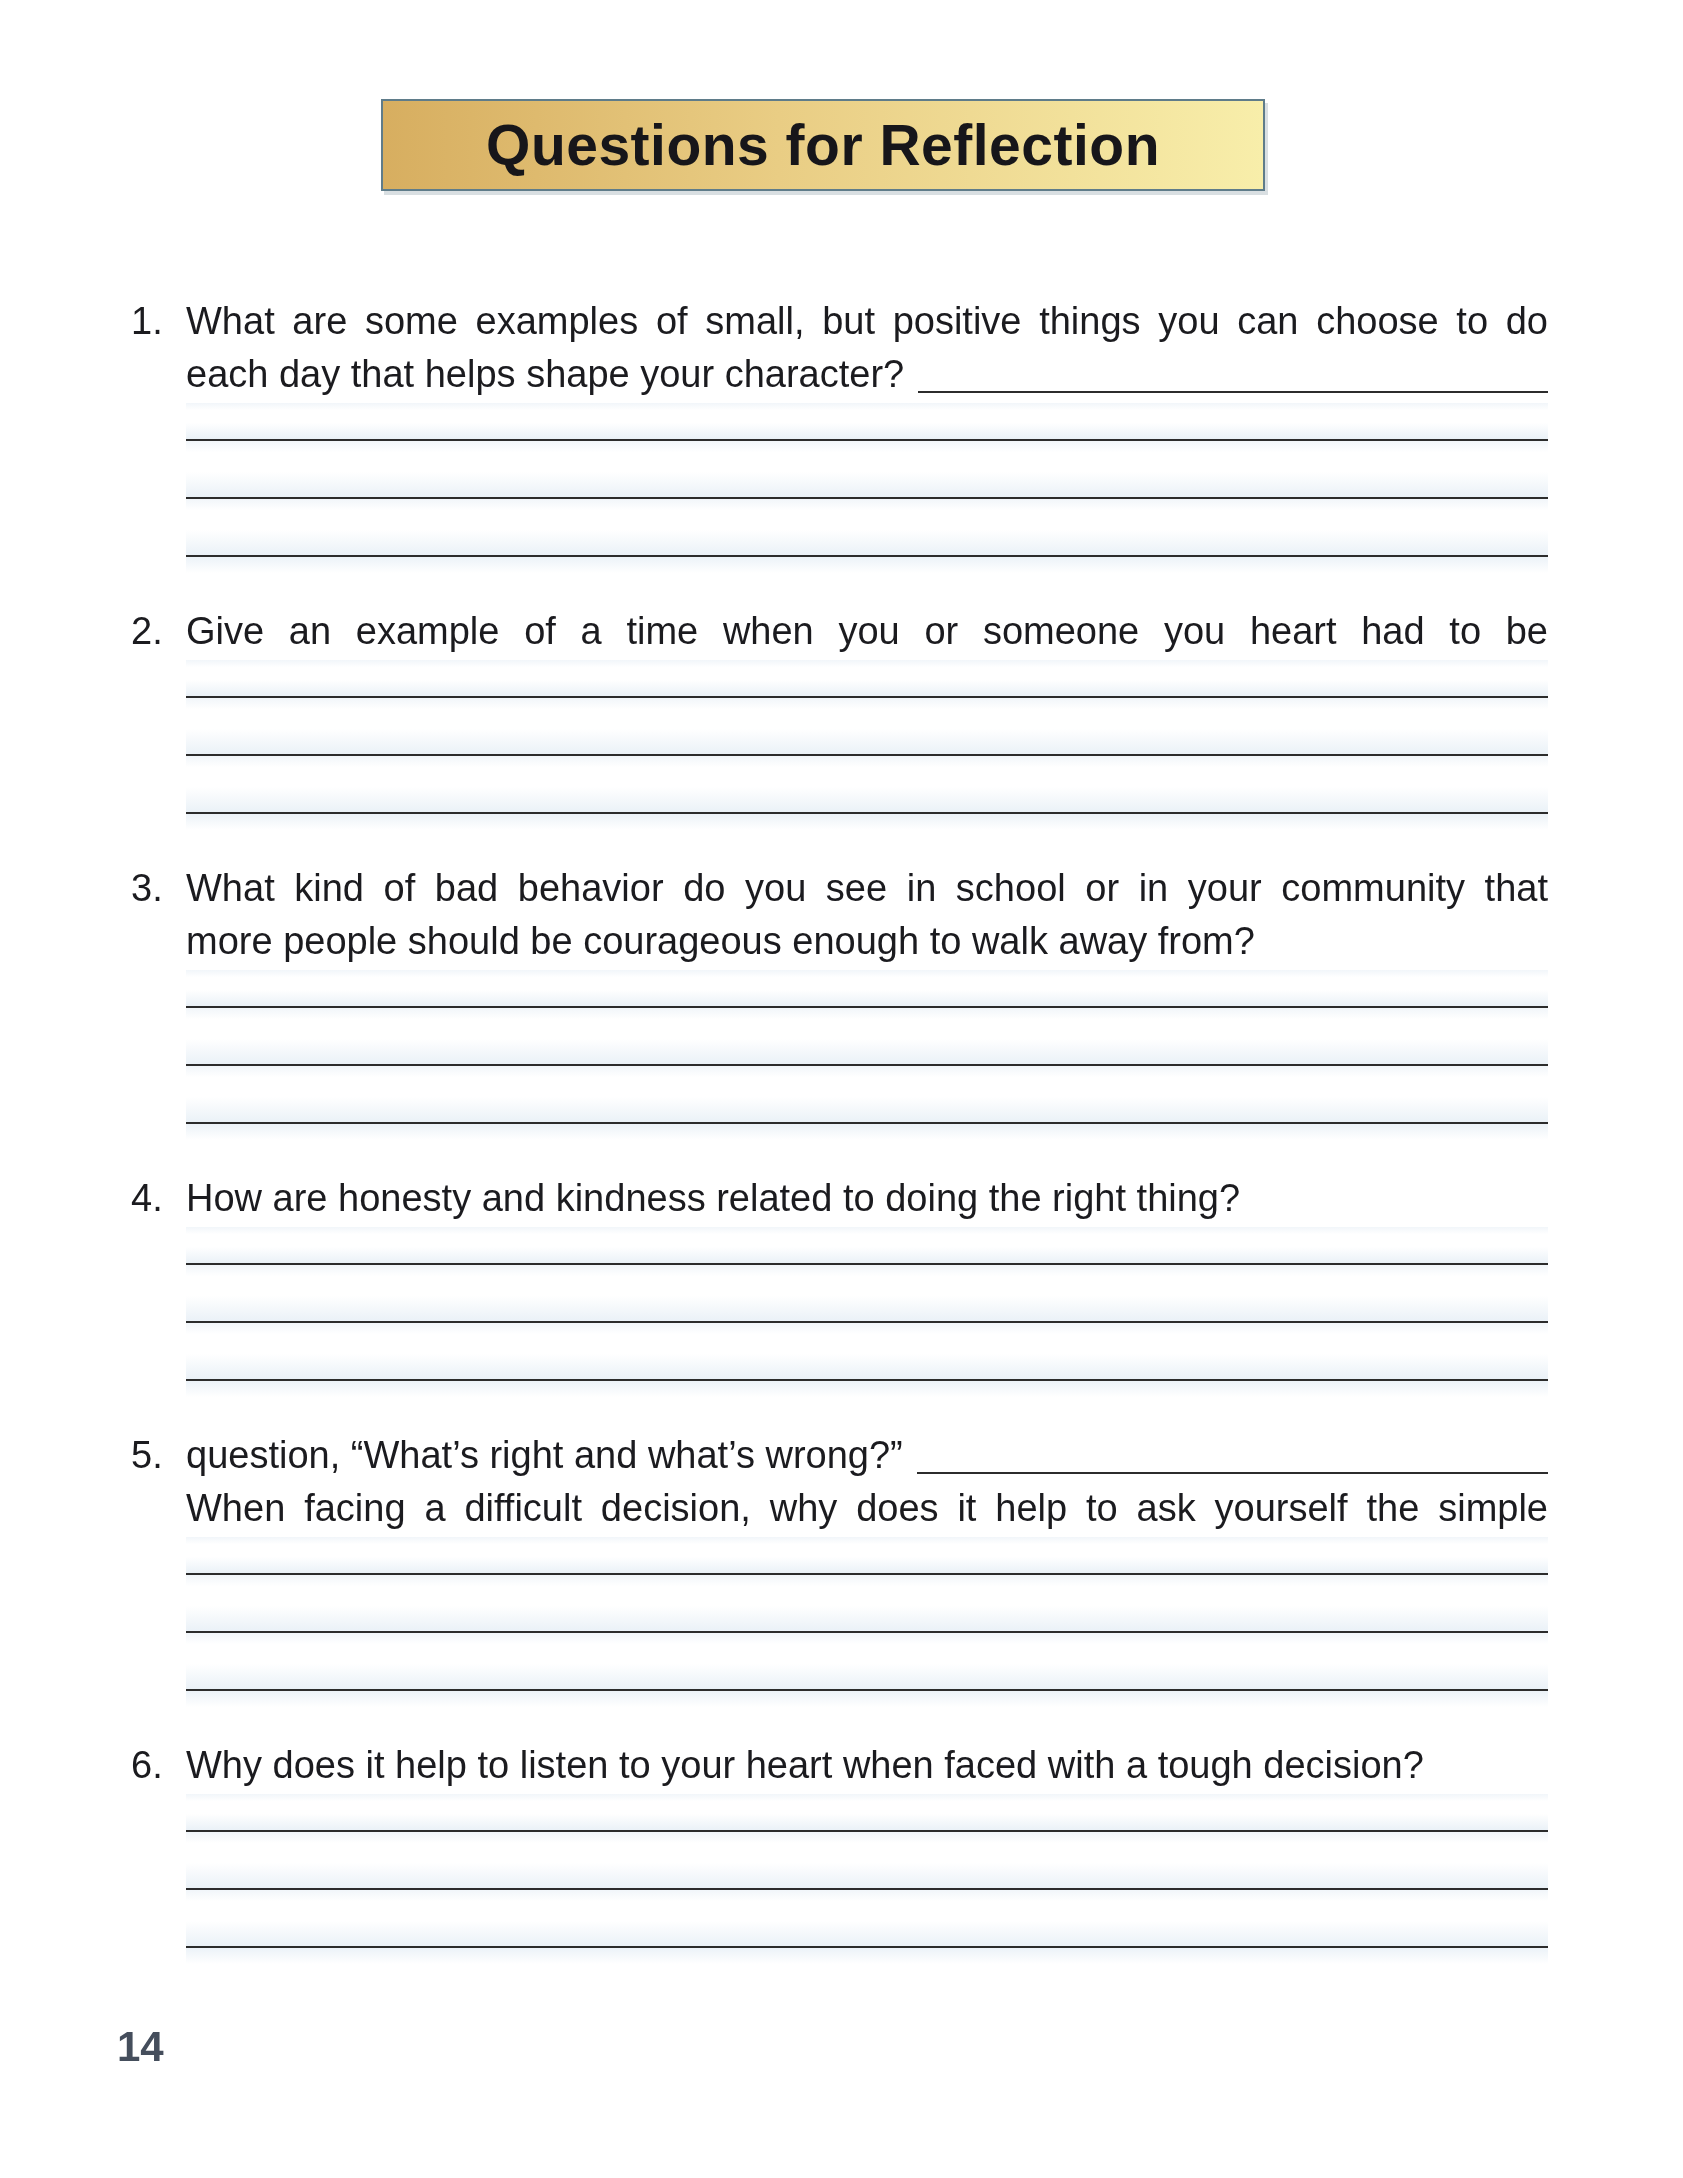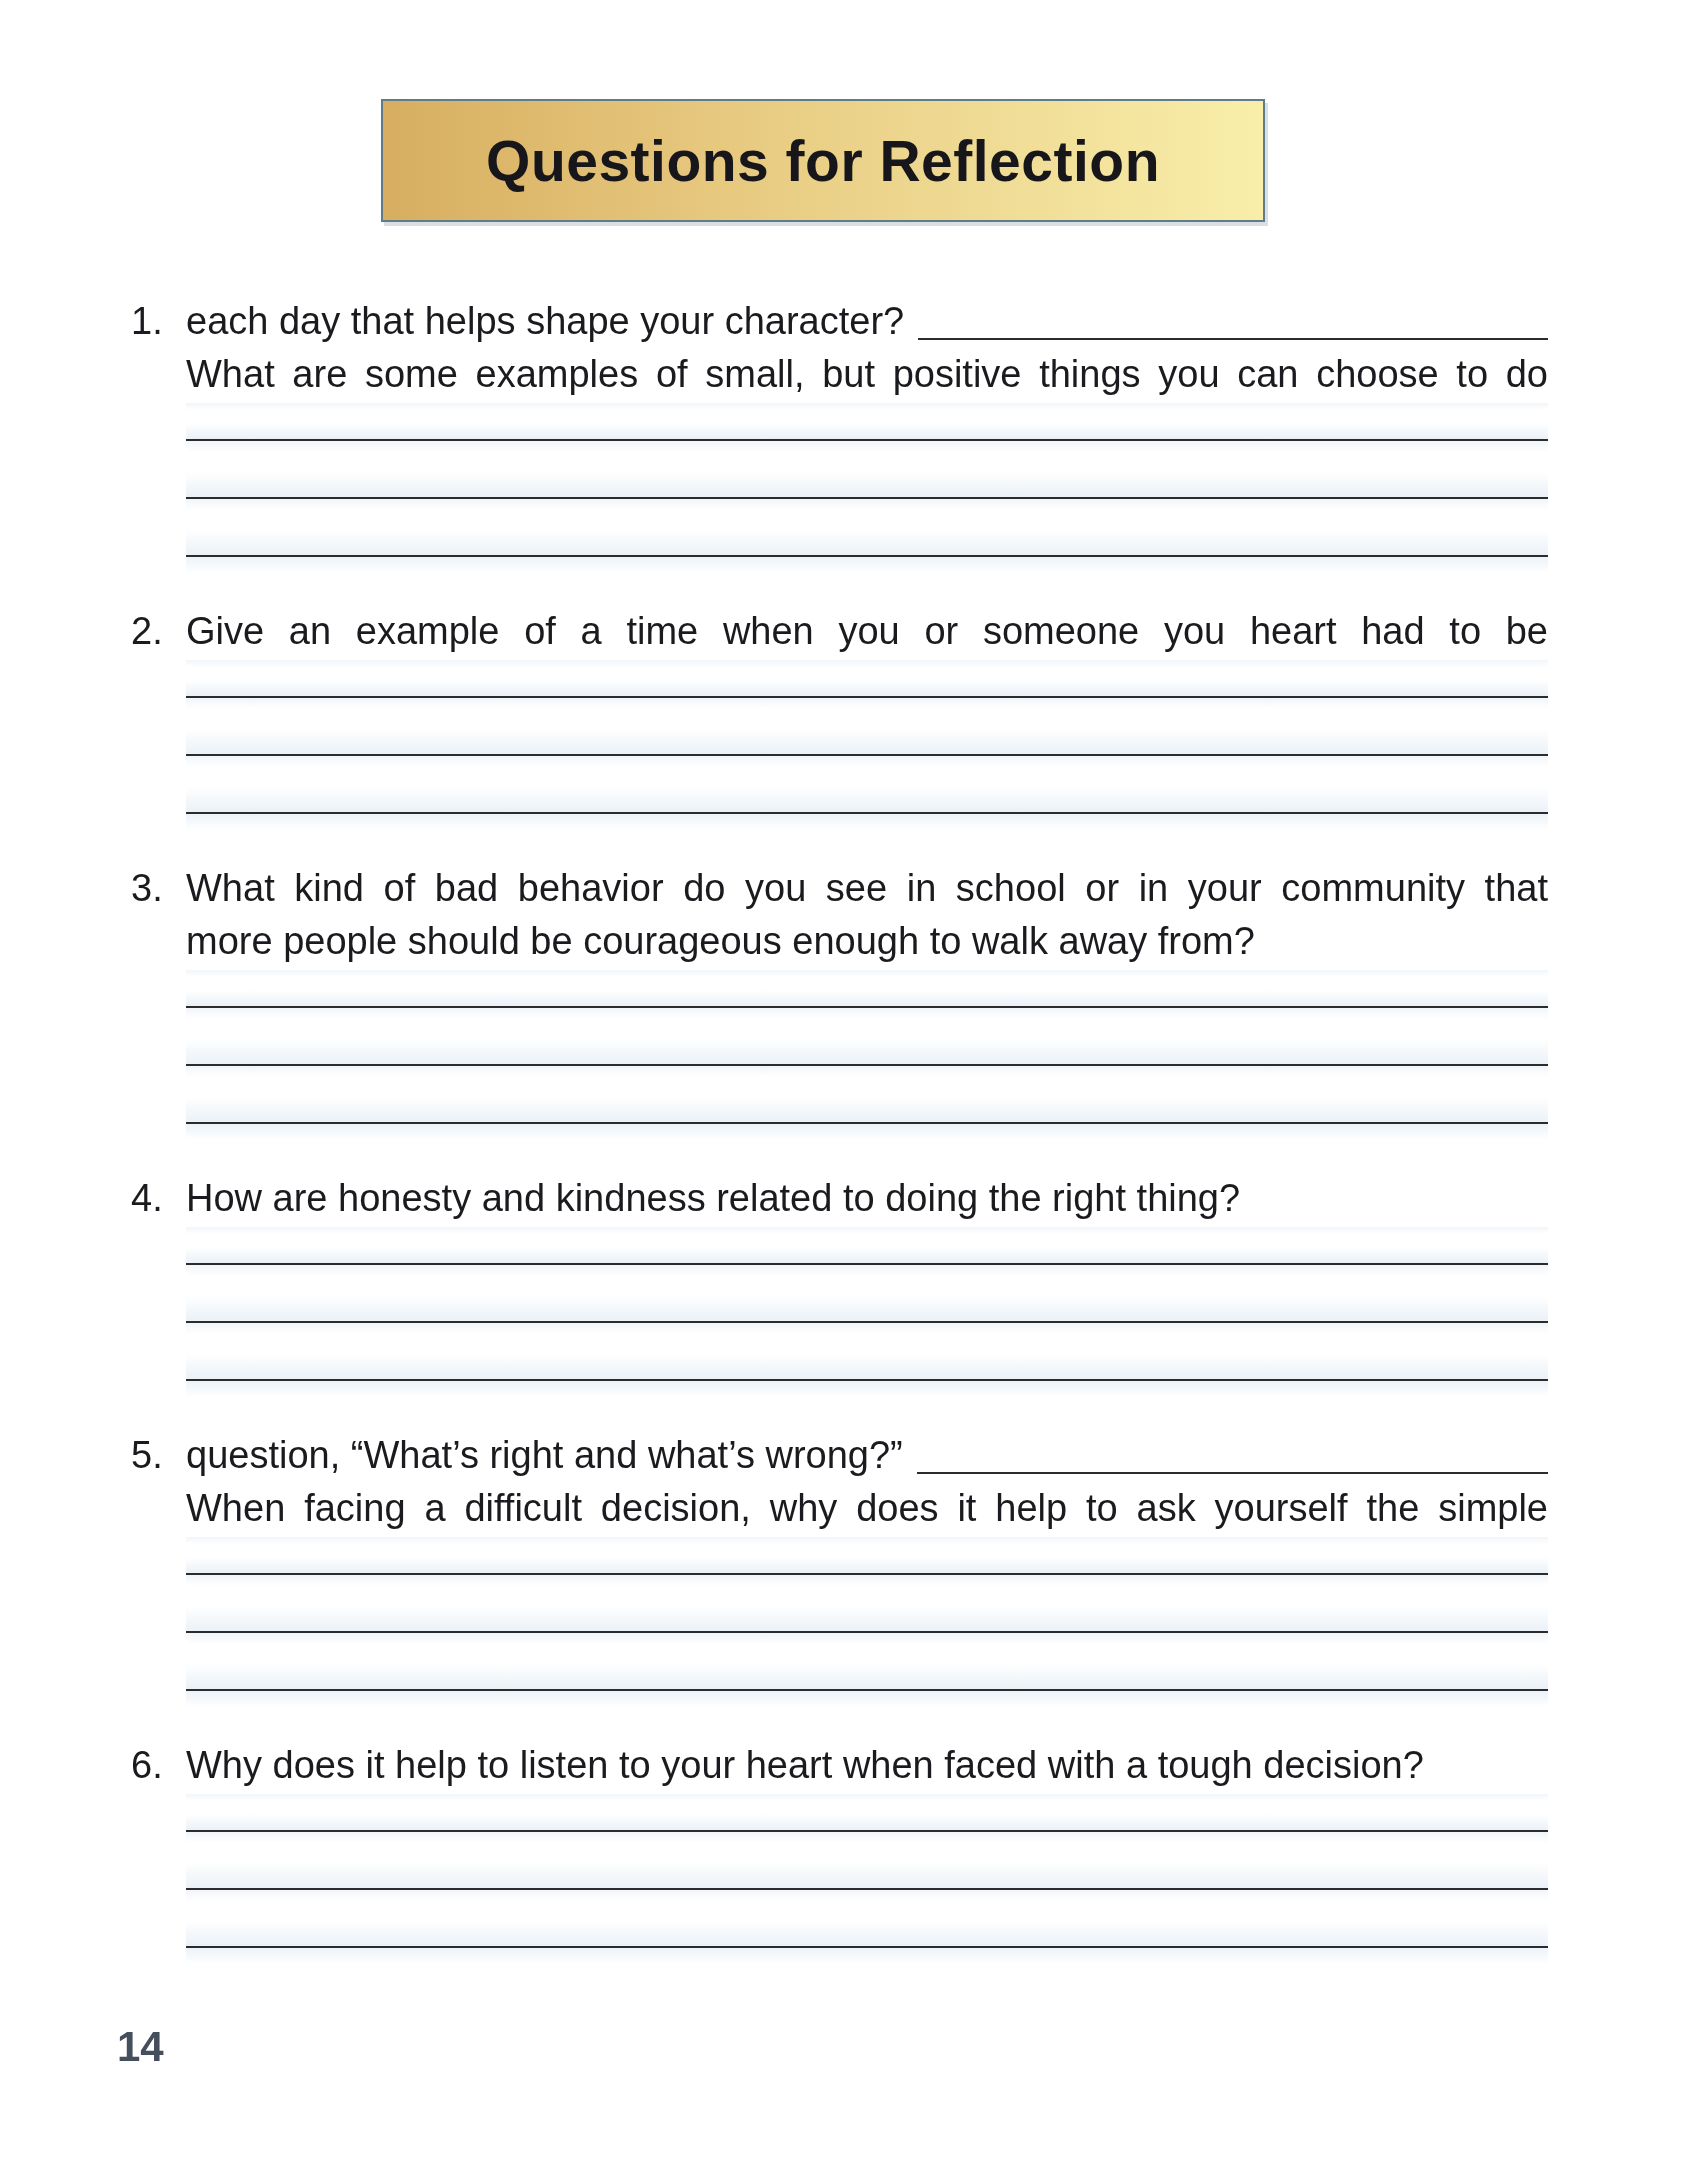--- a/index.html
+++ b/index.html
@@ -10,21 +10,21 @@
     background: #ffffff;
     font-family: "Liberation Sans", sans-serif;
     color: var(--body-text, #1b1b1f);
     overflow: hidden;
   }
   .banner {
     position: absolute;
     left: 381px;
     top: 99px;
     width: 884px;
-    height: 123px;
+    height: 92px;
     box-sizing: border-box;
     background: linear-gradient(90deg, #d7ae60 0%, #e9cd84 45%, #f8eeaa 100%);
     border: 2px solid var(--banner-border, #5f7c8a);
     box-shadow: 3px 4px 0 rgba(102, 128, 141, 0.25);
     display: flex;
     align-items: center;
     justify-content: center;
     text-align: center;
   }
   .banner h1 {
@@ -93,25 +93,25 @@
 
 <div class="page">
   <div class="banner">
     <h1>Questions for Reflection</h1>
   </div>
   <main class="questions">
   <section class="question">
     <div class="q-num">1.</div>
     <div class="q-body">
       <div class="q-text">
+            <div class="q-line just"><span class="q-line-text">What are some examples of small, but positive things you can choose to do</span></div>
             <div class="q-line with-blank">
               <span class="q-line-text">each day that helps shape your character?</span>
               <span class="blank"></span>
             </div>
-            <div class="q-line just"><span class="q-line-text">What are some examples of small, but positive things you can choose to do</span></div>
           </div>
       <div class="q-lines">
             <div class="line"></div>
             <div class="line"></div>
             <div class="line"></div>
           </div>
     </div>
   </section>
 
   <section class="question">

